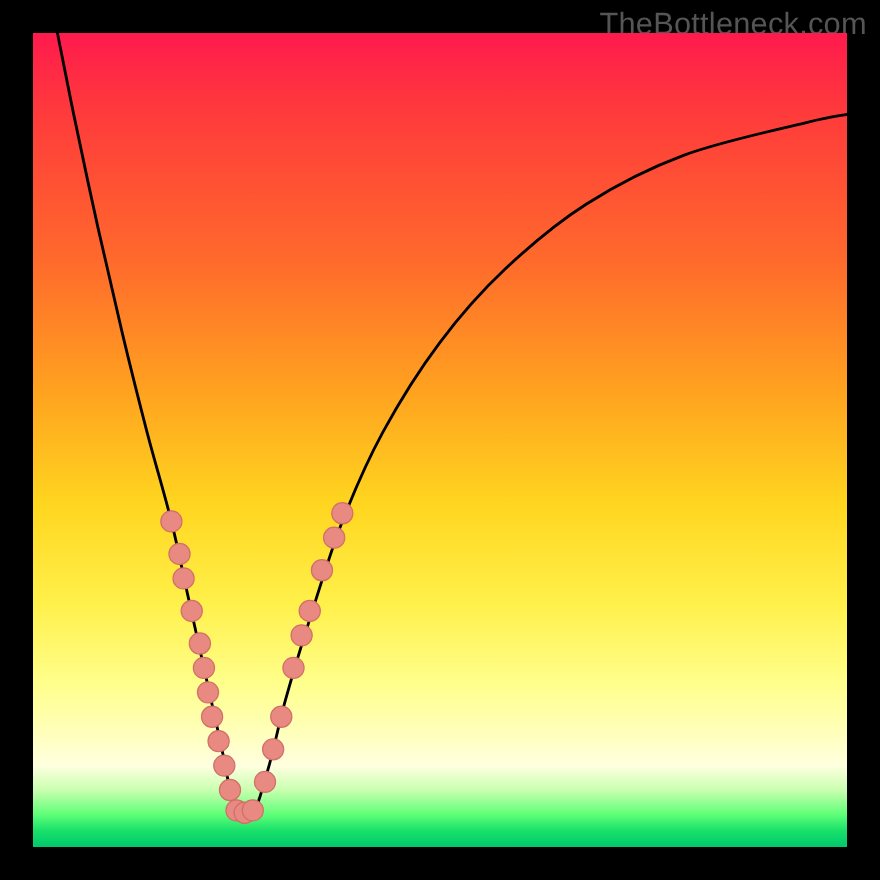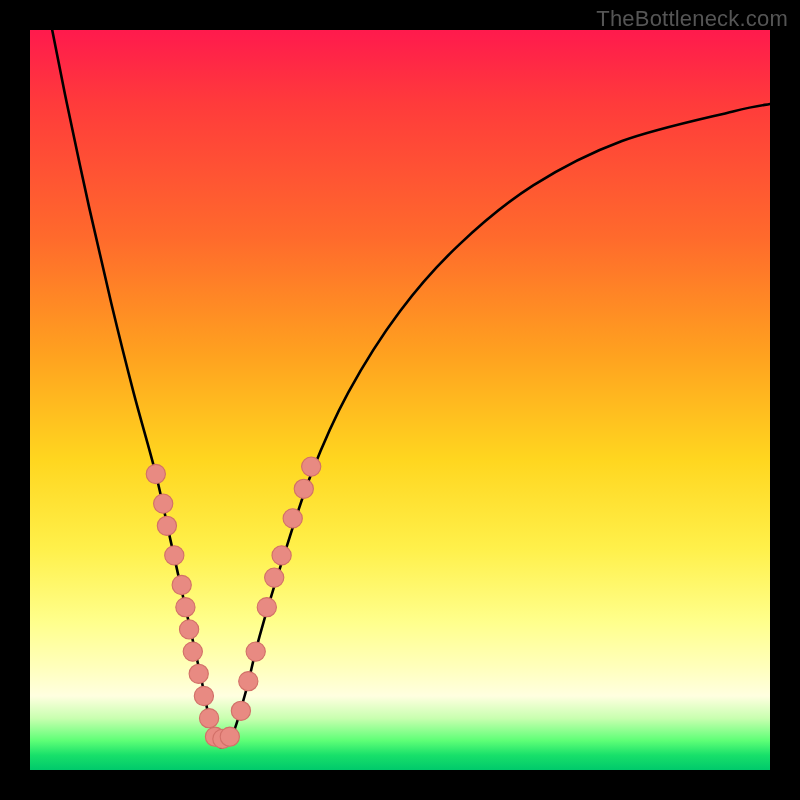--- a/index.html
+++ b/index.html
@@ -38,21 +38,21 @@
       #5fff77 96%,
       #18e06a 98%,
       #00c96b 100%
     );
   }
   .watermark {
     position: absolute;
     top: 6px;
     right: 12px;
     color: #555;
-    font-size: 22px;
+    font-size: 28px;
     font-weight: 500;
     letter-spacing: 0.2px;
     user-select: none;
   }
   svg.curve {
     position: absolute;
     inset: 0;
     width: 100%;
     height: 100%;
     overflow: visible;

